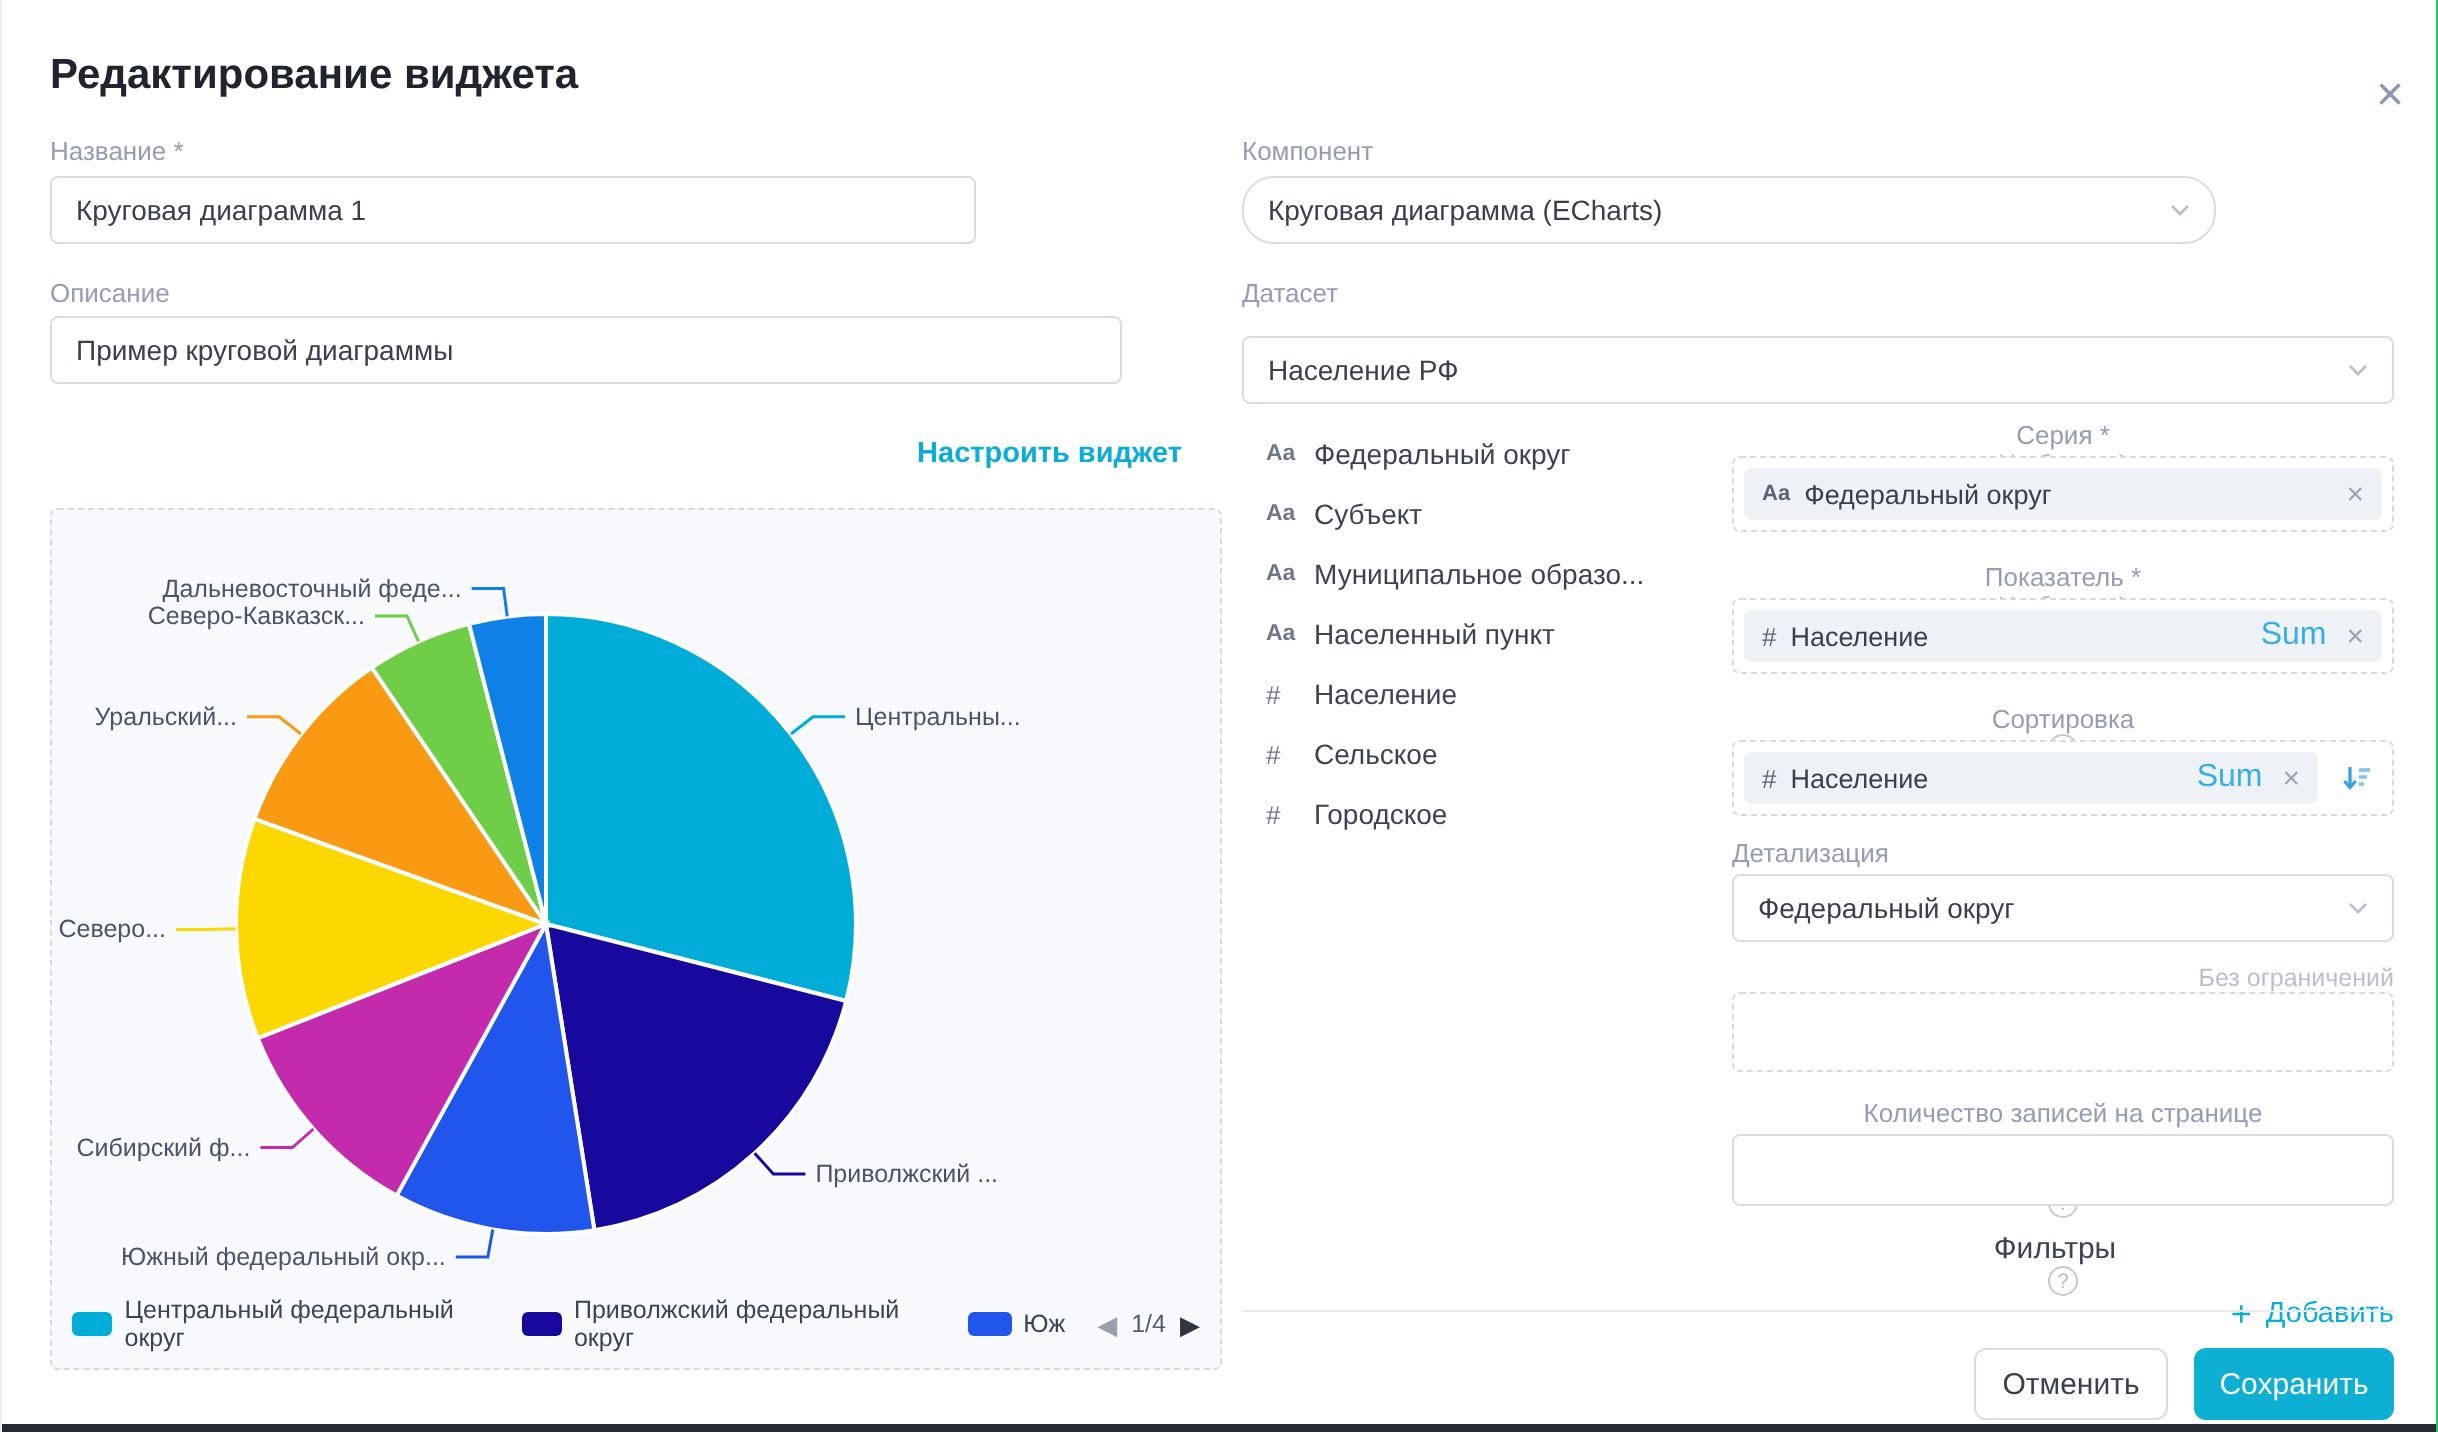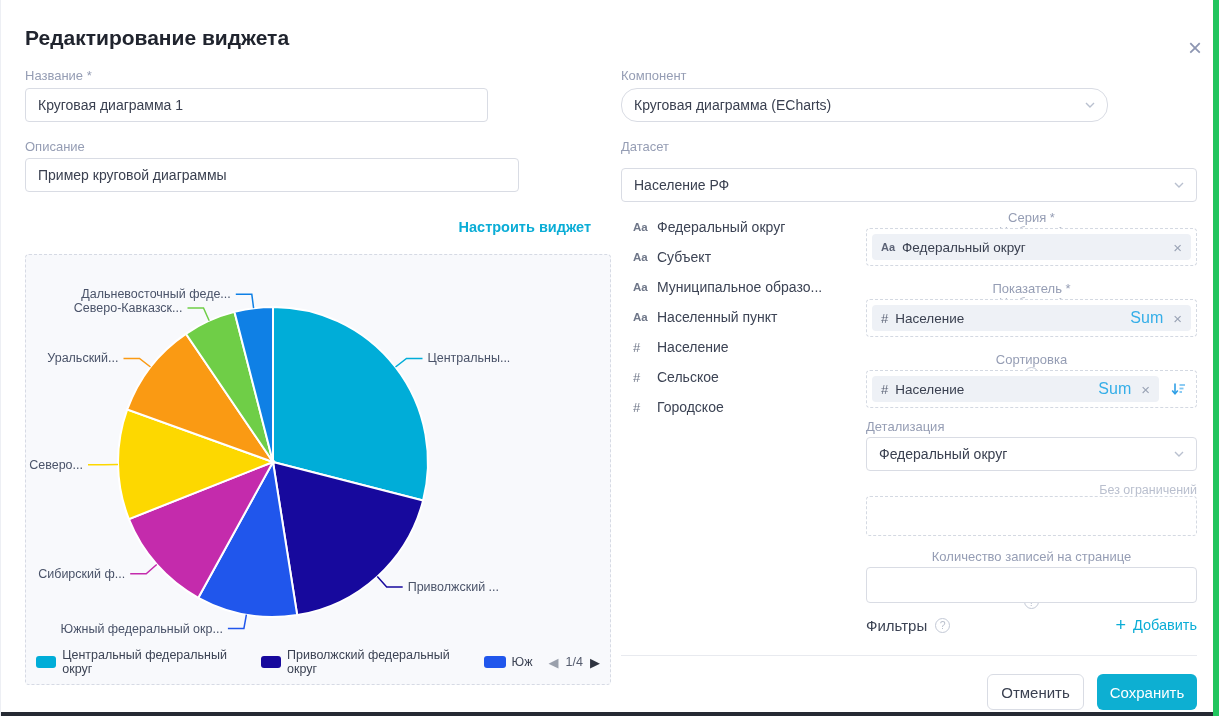--- a/index.html
+++ b/index.html
@@ -1,19 +1,19 @@
 <!DOCTYPE html>
 <html><head>
 <meta charset="utf-8">
 <style>
   * { margin:0; padding:0; box-sizing:border-box; }
   body { font-family: "Liberation Sans", sans-serif; background:#fff; }
   .modal {
     position:relative; width:1219px; height:716px; background:#fff;
-    border-left:1px solid #edeff4; border-right:6px solid #22c55e; overflow:hidden;
+    border-left:1px solid #edeff4; border-right:1px solid #22c55e; overflow:hidden;
   }
   .bottom-strip { position:absolute; left:0; bottom:0; width:100%; height:4px; background:#262a33; }
   .title { position:absolute; left:24px; top:26px; font-size:21px; font-weight:700; color:#20242e; }
   .close { position:absolute; left:1180px; top:34px; width:28px; height:28px; font-size:24px; line-height:28px;
     text-align:center; color:#8d96b2; cursor:pointer; font-weight:400; }
   .lbl { position:absolute; font-size:13px; color:#959db4; }
   .input, .select {
     position:absolute; height:34px; border:1px solid #d9dce4; border-radius:4px; background:#fff;
     font-size:14px; color:#3a4050; padding:0 12px; line-height:32px; font-family:"Liberation Sans",sans-serif;
   }
@@ -50,21 +50,21 @@
   .chip { flex:1; height:26px; background:#eef1f6; border-radius:4px; display:flex; align-items:center;
     padding:0 9px; font-size:13.5px; color:#3a4050; cursor:grab; }
   .chip .c-icon { font-size:11px; color:#5d6477; font-weight:700; margin-right:7px; }
   .chip .c-icon.num { font-size:13px; font-weight:400; }
   .chip .c-text { flex:1; white-space:nowrap; overflow:hidden; }
   .chip .sum { color:#35aee8; font-size:16px; margin-right:10px; cursor:pointer; }
   .chip .x { color:#9aa3b5; font-size:15px; cursor:pointer; line-height:1; }
   .sort-btn { flex:none; width:26px; height:26px; display:flex; align-items:center; justify-content:center; cursor:pointer; }
   .help { display:inline-flex; width:15px; height:15px; border:1px solid #c3c9d6; border-radius:50%;
     color:#b9bfcc; font-size:10.5px; align-items:center; justify-content:center; cursor:pointer; }
-  .filters-row { position:absolute; left:865px; top:616px; width:331px; display:flex; align-items:center; }
+  .filters-row { position:absolute; left:865px; top:616px; width:331px; display:flex; align-items:center;flex-direction:column; }
   .filters-label { font-size:15px; font-weight:500; color:#3c4354; margin-right:8px; }
   .add-btn { margin-left:auto; display:flex; align-items:center; color:#0badd6; cursor:pointer; }
   .add-btn .plus { font-size:18px; font-weight:400; margin-right:7px; line-height:1; }
   .add-btn .txt { font-size:14.5px; font-weight:500; }
 
   .divider { position:absolute; left:620px; top:655px; width:576px; height:1px; background:#e8eaef; }
   .btn { position:absolute; top:674px; height:36px; border-radius:6px; font-size:15px;
     display:flex; align-items:center; justify-content:center; cursor:pointer; font-family:"Liberation Sans",sans-serif; }
   .btn-cancel { left:986px; width:97px; background:#fff; border:1px solid #d9dce4; color:#3a4050; }
   .btn-save { left:1096px; width:100px; background:#0dafd2; border:none; color:#fff; font-weight:500; }
@@ -74,21 +74,21 @@
 
 <div class="modal">
 
   <div class="title">Редактирование виджета</div>
   <div class="close">×</div>
 
   <div class="lbl" style="left:24px; top:68px;">Название *</div>
   <input class="input" style="left: 24px; top: 88px; width: 463px;" value="Круговая диаграмма 1">
 
   <div class="lbl" style="left:24px; top:139px;">Описание</div>
-  <input class="input" style="left: 24px; top: 158px; width: 494px;" value="Пример круговой диаграммы">
+  <input class="input" style="left: 24px; top: 158px; width: 536px;" value="Пример круговой диаграммы">
 
   <div class="link" style="left:24px; top:219px; width:566px;">Настроить виджет</div>
 
   <div class="chart-panel">
     <svg id="pie-svg" width="584" height="396" viewBox="0 0 584 396">
         <path d="M 247 207 L 247.0 52.0 A 155 155 0 0 1 397.1 245.5 Z" fill="#00ADD8" stroke="#fff" stroke-width="2"></path>
         <polyline points="369.5,112.0 380.5,103.4 396.5,103.4" fill="none" stroke="#00ADD8" stroke-width="1.5"></polyline>
         <text x="401.5" y="107.4" text-anchor="start" class="pie-label">Центральны...</text>
         <path d="M 247 207 L 397.1 245.5 A 155 155 0 0 1 271.2 360.1 Z" fill="#17099D" stroke="#fff" stroke-width="2"></path>
         <polyline points="351.3,321.6 360.7,332.0 376.7,332.0" fill="none" stroke="#17099D" stroke-width="1.5"></polyline>

